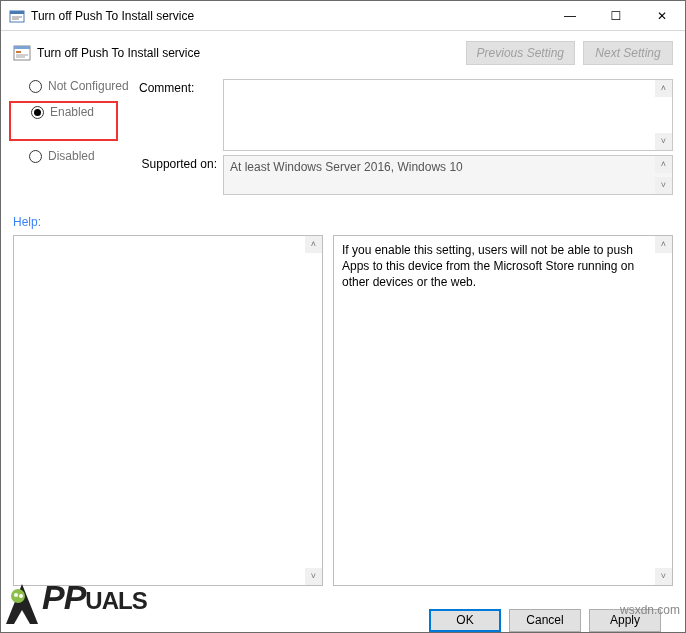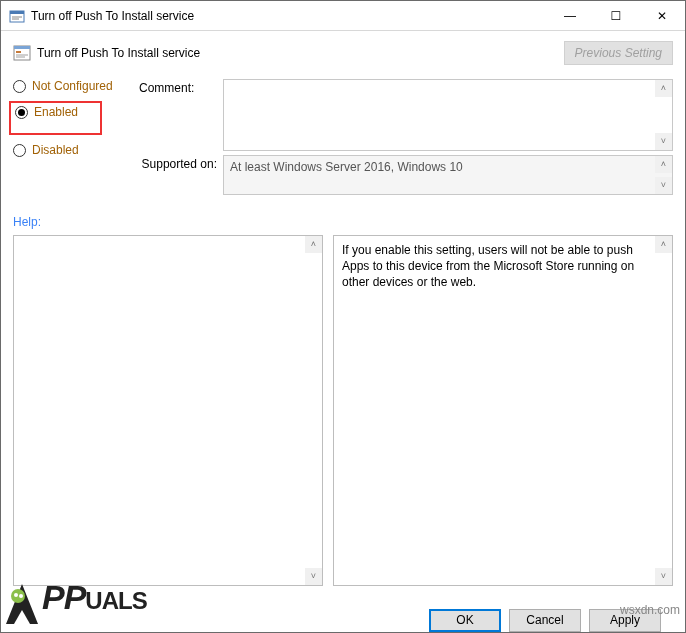--- a/index.html
+++ b/index.html
@@ -94,21 +94,22 @@
       grid-column: 1;
       grid-row: 1 / span 3;
       display: flex;
       flex-direction: column;
       gap: 10px;
     }
     .radio-item {
       display: flex;
       align-items: center;
       gap: 6px;
-      color: #a16207;
+      color: #737373;
+      margin-left: 16px;
     }
     .radio-item .circle {
       width: 13px;
       height: 13px;
       border: 1px solid #333;
       border-radius: 50%;
       position: relative;
       background: #fff;
     }
     .radio-item.selected .circle::after {
@@ -116,21 +117,21 @@
       position: absolute;
       top: 2px;
       left: 2px;
       width: 7px;
       height: 7px;
       border-radius: 50%;
       background: #000;
     }
     .highlight-box {
       border: 2px solid #e33;
-      padding: 2px 22px 14px 0;
+      padding: 2px 22px 20px 0;
       margin-left: -4px;
       margin-top: -2px;
       margin-bottom: -2px;
       width: fit-content;
     }
     .highlight-box .radio-item { padding-left: 4px; }
     .lbl {
       color: #000;
       padding-top: 2px;
     }
@@ -288,20 +289,21 @@
         <svg width="18" height="18" viewBox="0 0 18 18">
           <rect x="1" y="2" width="16" height="14" fill="#fff" stroke="#888" stroke-width="1"></rect>
           <rect x="1" y="2" width="16" height="3" fill="#7aa4d6"></rect>
           <rect x="3" y="7" width="5" height="2" fill="#c67a3a"></rect>
           <line x1="3" y1="11" x2="15" y2="11" stroke="#888" stroke-width="0.8"></line>
           <line x1="3" y1="13" x2="12" y2="13" stroke="#888" stroke-width="0.8"></line>
         </svg>
       </span>
       <span class="header-title">Turn off Push To Install service</span>
       <button class="nav-btn">Previous Setting</button>
+      <button class="nav-btn">Next Setting</button>
     </div>
 
     <div class="top-grid">
 
       <div class="radio-col">
         <label class="radio-item">
           <span class="circle"></span>
           <span>Not Configured</span>
         </label>
         <div class="highlight-box">

